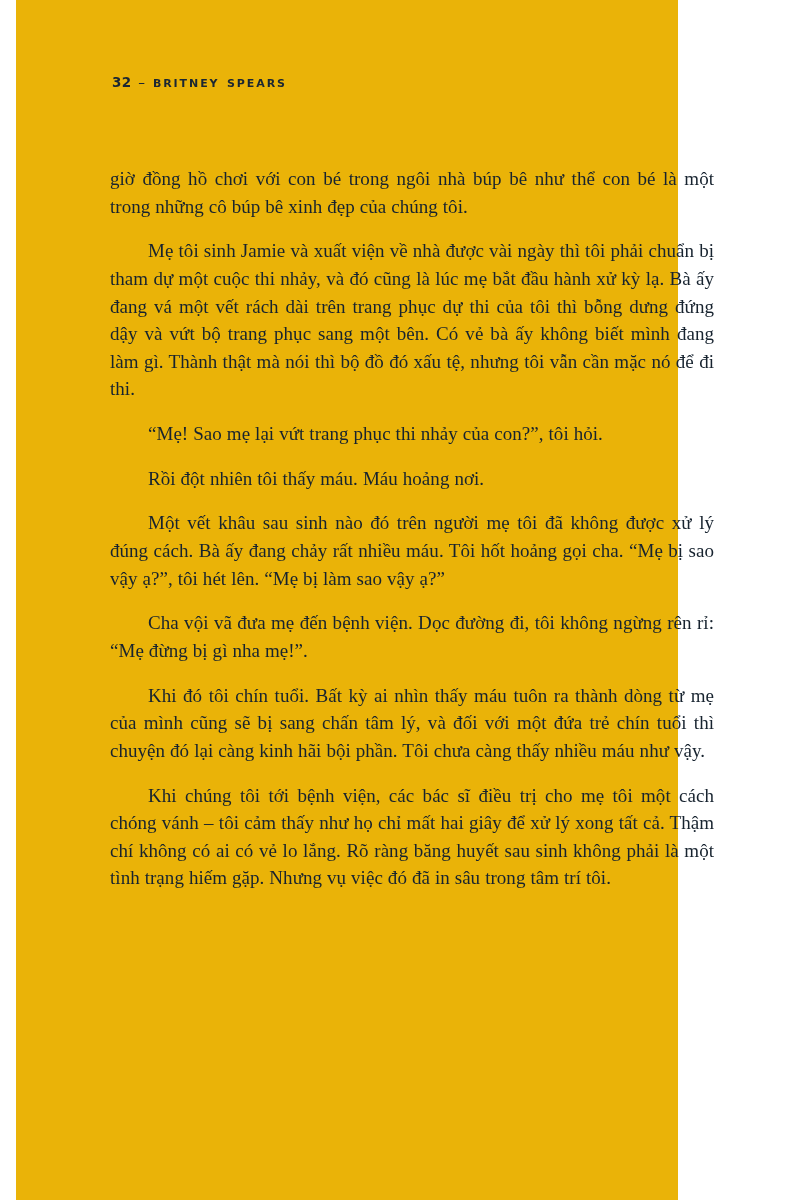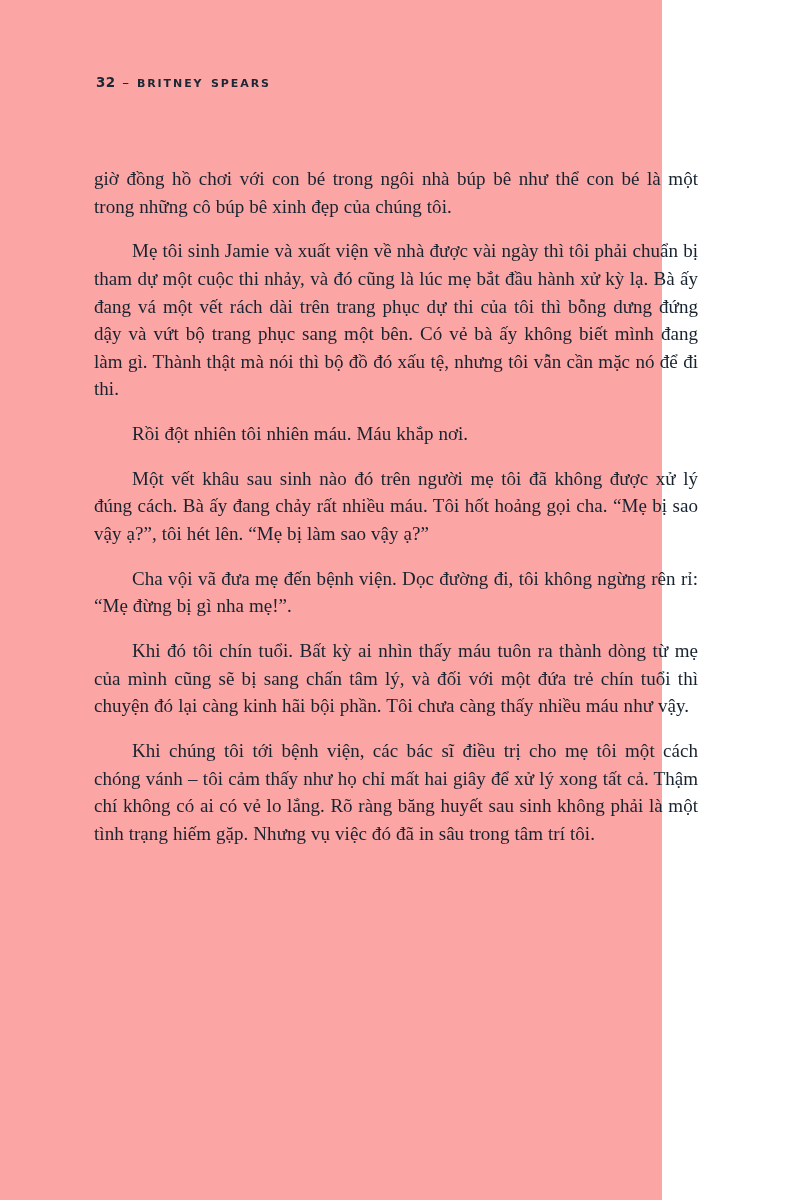--- a/index.html
+++ b/index.html
@@ -10,25 +10,25 @@
   body {
     width: 789px;
     height: 1200px;
     font-family: "Liberation Serif", serif;
     color: #1b2733;
     position: relative;
     overflow: hidden;
   }
   .page {
     position: absolute;
-    left: 0;
+    left: 16px;
     top: 0;
     width: 662px;
     height: 1200px;
-    background: #fca5a5;
+    background: #eab308;
   }
   .running-head {
     position: absolute;
     left: 96px;
     top: 72px;
     font-family: "DejaVu Sans", sans-serif;
     font-size: 13.5px;
     letter-spacing: 0.06em;
     color: #1b2733;
     display: flex;
@@ -83,20 +83,21 @@
 
   <div class="running-head">
     <span class="folio">32</span>
     <span class="dash">–</span>
     <span class="author">Britney Spears</span>
   </div>
 
   <div class="body-block">
     <p class="para continuation">giờ đồng hồ chơi với con bé trong ngôi nhà búp bê như thể con bé là một trong những cô búp bê xinh đẹp của chúng tôi.</p>
     <p class="para indent">Mẹ tôi sinh Jamie và xuất viện về nhà được vài ngày thì tôi phải chuẩn bị tham dự một cuộc thi nhảy, và đó cũng là lúc mẹ bắt đầu hành xử kỳ lạ. Bà ấy đang vá một vết rách dài trên trang phục dự thi của tôi thì bỗng dưng đứng dậy và vứt bộ trang phục sang một bên. Có vẻ bà ấy không biết mình đang làm gì. Thành thật mà nói thì bộ đồ đó xấu tệ, nhưng tôi vẫn cần mặc nó để đi thi.</p>
-    <p class="para indent">Rồi đột nhiên tôi nhiên máu. Máu khắp nơi.</p>
+    <p class="para indent">“Mẹ! Sao mẹ lại vứt trang phục thi nhảy của con?”, tôi hỏi.</p>
+    <p class="para indent">Rồi đột nhiên tôi thấy máu. Máu hoảng nơi.</p>
     <p class="para indent">Một vết khâu sau sinh nào đó trên người mẹ tôi đã không được xử lý đúng cách. Bà ấy đang chảy rất nhiều máu. Tôi hốt hoảng gọi cha. “Mẹ bị sao vậy ạ?”, tôi hét lên. “Mẹ bị làm sao vậy ạ?”</p>
     <p class="para indent">Cha vội vã đưa mẹ đến bệnh viện. Dọc đường đi, tôi không ngừng rên rỉ: “Mẹ đừng bị gì nha mẹ!”.</p>
     <p class="para indent">Khi đó tôi chín tuổi. Bất kỳ ai nhìn thấy máu tuôn ra thành dòng từ mẹ của mình cũng sẽ bị sang chấn tâm lý, và đối với một đứa trẻ chín tuổi thì chuyện đó lại càng kinh hãi bội phần. Tôi chưa càng thấy nhiều máu như vậy.</p>
     <p class="para indent">Khi chúng tôi tới bệnh viện, các bác sĩ điều trị cho mẹ tôi một cách chóng vánh – tôi cảm thấy như họ chỉ mất hai giây để xử lý xong tất cả. Thậm chí không có ai có vẻ lo lắng. Rõ ràng băng huyết sau sinh không phải là một tình trạng hiếm gặp. Nhưng vụ việc đó đã in sâu trong tâm trí tôi.</p>
   </div>
 
 </div>
 
 </body></html>

